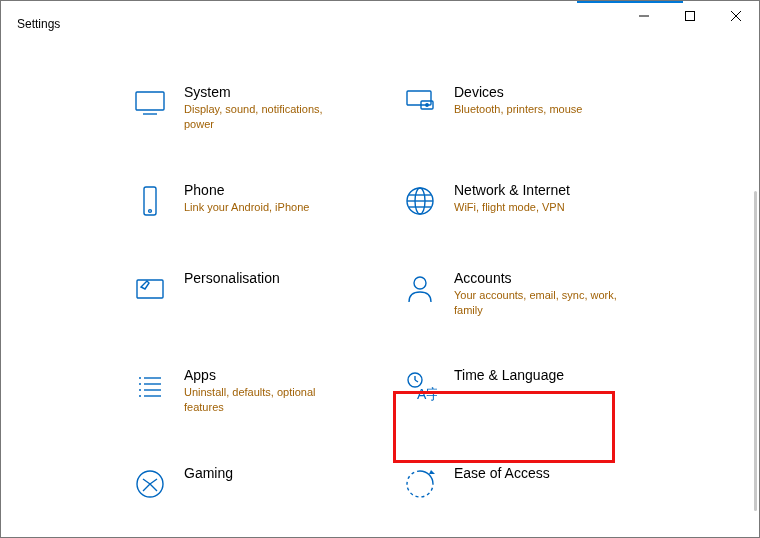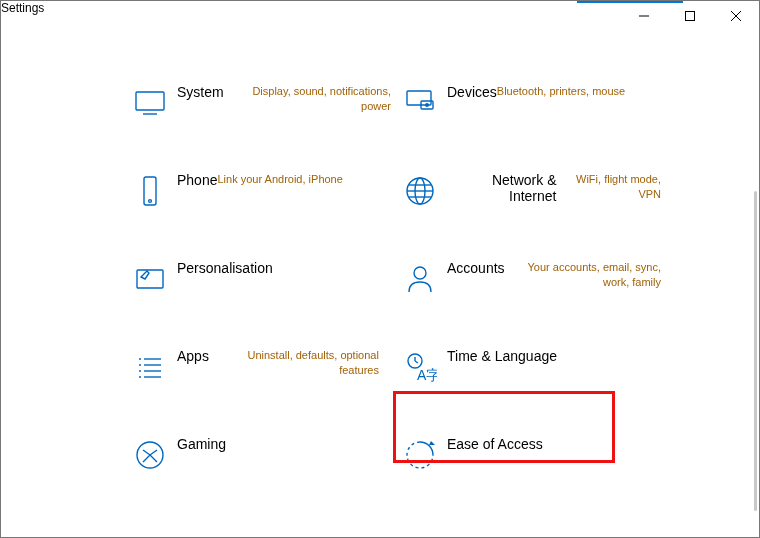--- a/index.html
+++ b/index.html
@@ -1,28 +1,28 @@
 <!DOCTYPE html>
 <html><head>
 <meta charset="utf-8">
 <style>
   html,body{margin:0;padding:0;font-family:"Segoe UI",Arial,sans-serif;background:#fff;color:#000;}
   .window{width:760px;height:538px;position:relative;box-sizing:border-box;border:1px solid #777;overflow:hidden;}
   .topline{position:absolute;top:0;right:76px;width:106px;height:2px;background:#0078d7;}
-  .titlebar{height:30px;display:flex;align-items:flex-start;justify-content:space-between;padding-left:0;}
+  .titlebar{height:30px;display:flex;align-items:flex-end;justify-content:space-between;padding-left:16px;}
   .titlebar .title{font-size:12px;}
   .win-controls{display:flex;height:30px;}
   .win-btn{width:46px;height:30px;display:flex;align-items:center;justify-content:center;color:#111;}
   .win-btn svg{display:block;}
   .content{position:absolute;top:30px;left:0;right:0;bottom:0;overflow:hidden;}
   .grid{position:absolute;top:53px;left:130px;right:40px;display:grid;grid-template-columns:260px 260px;column-gap:10px;row-gap:50px;}
   .category{display:flex;align-items:flex-start;cursor:default;}
-  .cat-icon{width:38px;height:38px;flex:0 0 38px;display:flex;align-items:center;justify-content:center;margin-right:8px;color:#8b5cf6;}
+  .cat-icon{width:38px;height:38px;flex:0 0 38px;display:flex;align-items:center;justify-content:center;margin-right:15px;color:#8b5cf6;}
   .cat-icon svg{width:34px;height:34px;stroke:#0067c0;fill:none;stroke-width:1.4;}
-  .cat-text{display:flex;flex-direction:row;text-align:right;}
+  .cat-text{display:flex;flex-direction:column;}
   .cat-title{font-size:14px;color:#000;margin-bottom:2px;}
   .cat-desc{font-size:11px;color:#a16207;line-height:1.35;max-width:170px;}
   .highlight{border:3px solid #e11;}
   .highlight-box{position:absolute;box-sizing:border-box;}
   .scrollbar{position:absolute;right:2px;top:160px;width:3px;height:320px;background:#c8c8c8;border-radius:2px;}
 </style>
 </head>
 <body>
 <div class="window">
 

